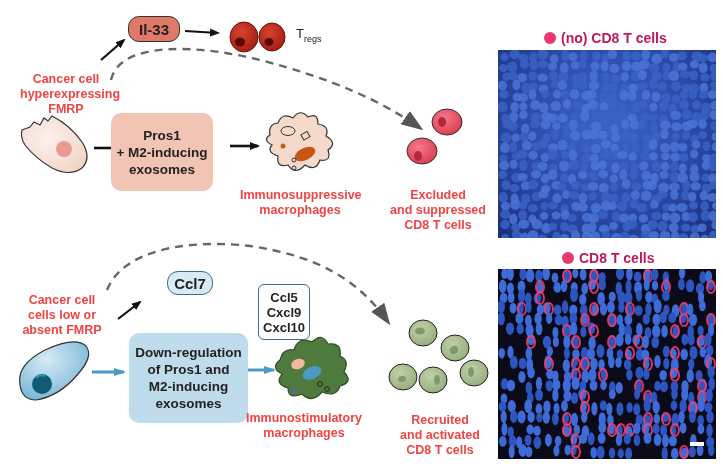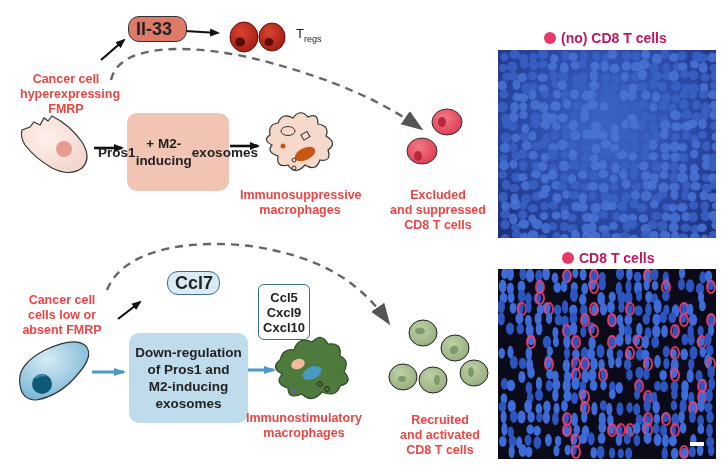--- a/index.html
+++ b/index.html
@@ -1,20 +1,20 @@
 <!DOCTYPE html>
 <html><head>
 <meta charset="utf-8">
 <style>
   html,body{margin:0;padding:0;background:#fff;}
   body{width:723px;height:475px;position:relative;overflow:hidden;font-family:"Liberation Sans",sans-serif;color:#222;}
   .abs{position:absolute;}
   .lbl{position:absolute;font-size:12.5px;line-height:15px;text-align:center;color:#ef4444;font-weight:bold;}
   .box{position:absolute;display:flex;align-items:center;justify-content:center;text-align:center;font-weight:bold;font-size:13.5px;line-height:17px;border-radius:10px;}
-  .pill{position:absolute;display:flex;align-items:center;font-weight:bold;font-size:18px;border-radius:11px;padding-left:7px;}
+  .pill{position:absolute;display:flex;align-items:center;justify-content:center;font-weight:bold;font-size:15px;border-radius:11px;}
   .panel-title{position:absolute;font-size:14px;font-weight:bold;color:#be185d;display:flex;align-items:center;gap:5px;}
   .dot{width:12px;height:12px;border-radius:50%;background:#e8396b;display:inline-block;}
   svg{position:absolute;left:0;top:0;}
   .micro{position:absolute;overflow:hidden;}
 </style>
 </head>
 <body>
 
 <svg width="723" height="475" viewBox="0 0 723 475">
   <defs>
@@ -124,21 +124,21 @@
   <div>Cancer cell</div>
   <div>hyperexpressing</div>
   <div>FMRP</div>
 </div>
 <div class="pill" style="left:128px;top:16px;width:50px;height:24px;background:#e07a68;border:1.3px solid #333;">
   <span>Il-33</span>
 </div>
 <div class="abs" style="left:296px;top:26px;font-size:13px;">
   <span>T</span><sub style="font-size:9px;">regs</sub>
 </div>
-<div class="box" style="left:127px;top:113px;width:102px;height:78px;background:#f2c4b4;flex-direction:row;">
+<div class="box" style="left:111px;top:113px;width:102px;height:78px;background:#f2c4b4;flex-direction:column;">
   <div>Pros1</div>
   <div>+ M2-inducing</div>
   <div>exosomes</div>
 </div>
 <div class="lbl" style="left:240px;top:188px;width:120px;">
   <div>Immunosuppressive</div>
   <div>macrophages</div>
 </div>
 <div class="lbl" style="left:388px;top:188px;width:100px;">
   <div>Excluded</div>

